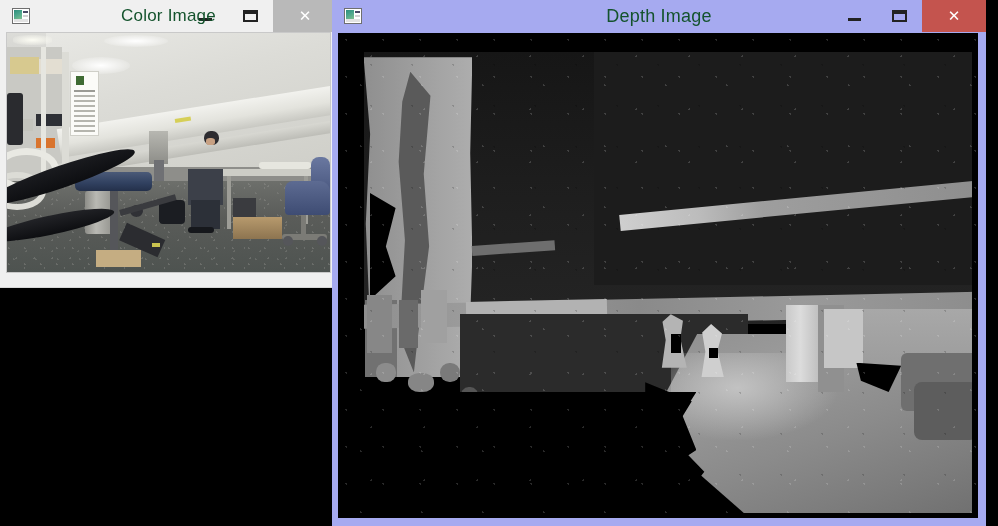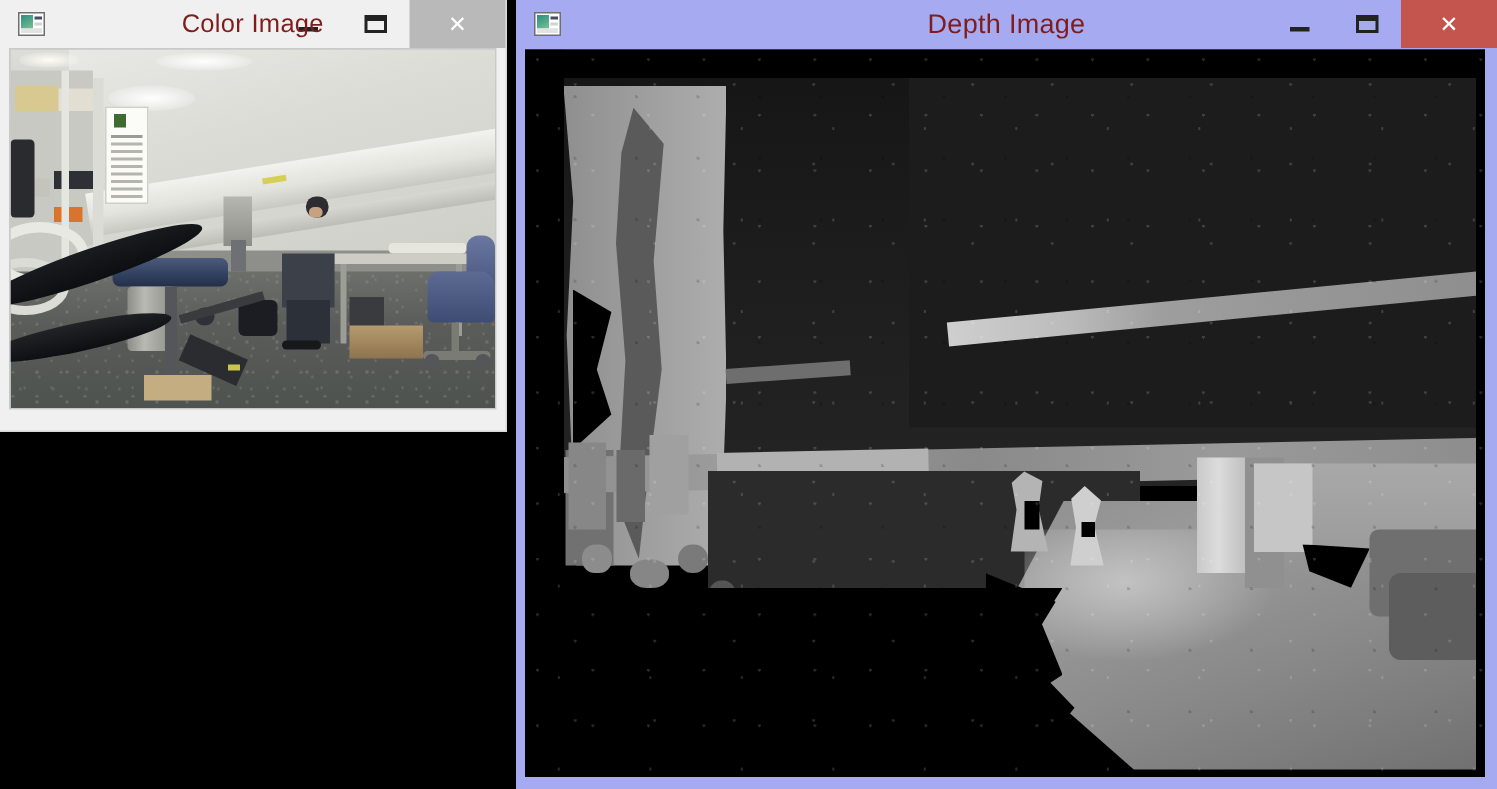--- a/index.html
+++ b/index.html
@@ -26,21 +26,21 @@
     background:linear-gradient(150deg,#2e8d7c 0%,#4aa58c 45%,#7fc08f 100%);
   }
   .tb-icon .ln{position:absolute;right:1px;background:#d2d2d2;height:2px;width:5px;}
   .tb-icon .l1{top:2px;background:#4a4a66;}
   .tb-icon .l2{top:6px;}
   .tb-icon .l3{top:10px;}
   .tb-icon .l4{left:1px;bottom:1px;width:14px;height:3px;background:#e2e2e2;}
 
   .tb-title{
     position:absolute;left:0;right:0;text-align:center;
-    font-size:17px;color:#7f1d1d;letter-spacing:.2px;pointer-events:none;
+    font-size:17px;color:#14532d;letter-spacing:.2px;pointer-events:none;
   }
   .tb-buttons{margin-left:auto;display:flex;height:100%;align-items:stretch;}
   .tb-btn{
     width:45px;display:flex;align-items:center;justify-content:center;
     cursor:default;
   }
   .tb-btn.close{width:64px;}
   .glyph-min{width:13px;height:3px;background:#222;display:block;margin-top:6px;}
   .glyph-max{width:15px;height:12px;border:2px solid #222;box-sizing:border-box;display:block;
              border-top-width:4px;}
@@ -54,21 +54,21 @@
   #win-color .titlebar{background:#f0f0f0;}
   #win-color .tb-btn.close{background:#b9b9b9;}
   #win-color .client{
     position:absolute;left:6px;top:32px;right:6px;bottom:14px;
     background:#f6f6f6;border:1px solid #c9c9c9;box-sizing:border-box;
     overflow:hidden;
   }
 
   
   #win-depth{
-    left:344px;top:0;width:654px;height:526px;
+    left:332px;top:0;width:654px;height:526px;
     background:#a6aaf0;
   }
   #win-depth .titlebar{background:#a6aaf0;}
   #win-depth .tb-title{font-size:18px;}
   #win-depth .tb-btn.close{background:#c4544e;}
   #win-depth .client{
     position:absolute;left:6px;top:33px;right:8px;bottom:8px;
     background:#000;overflow:hidden;
   }
 

